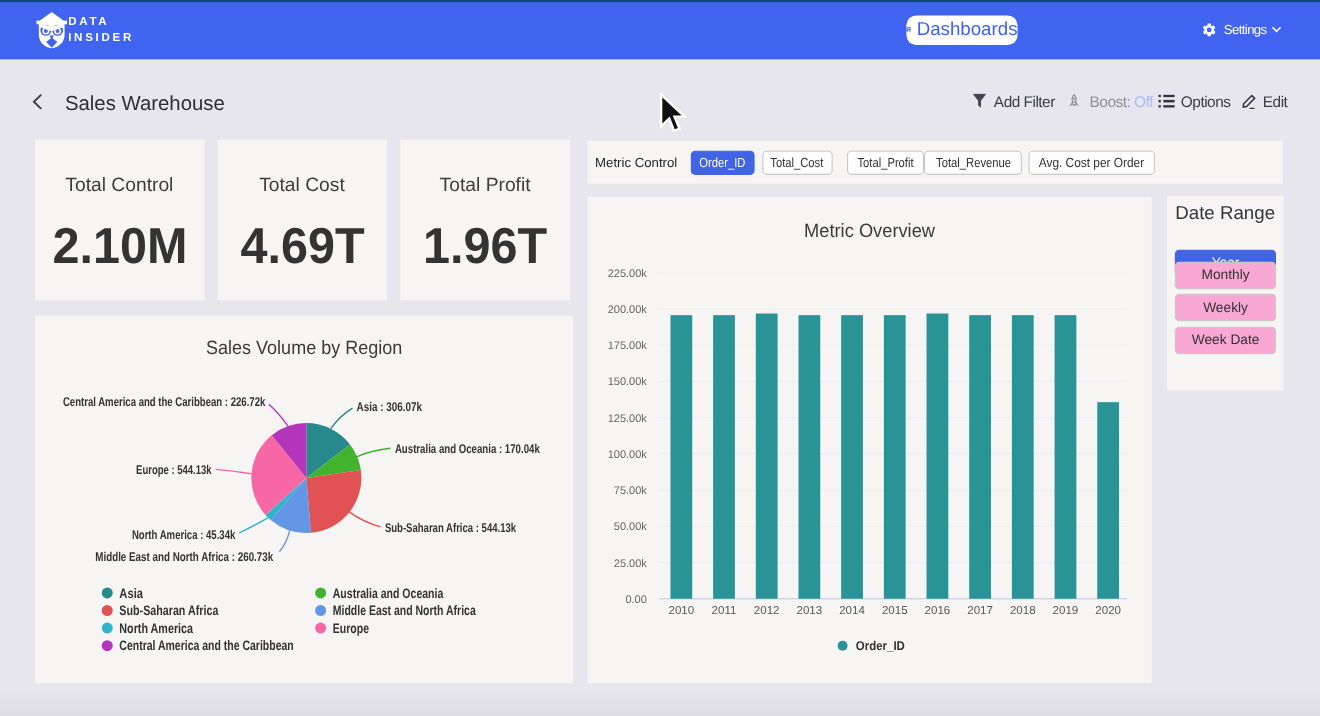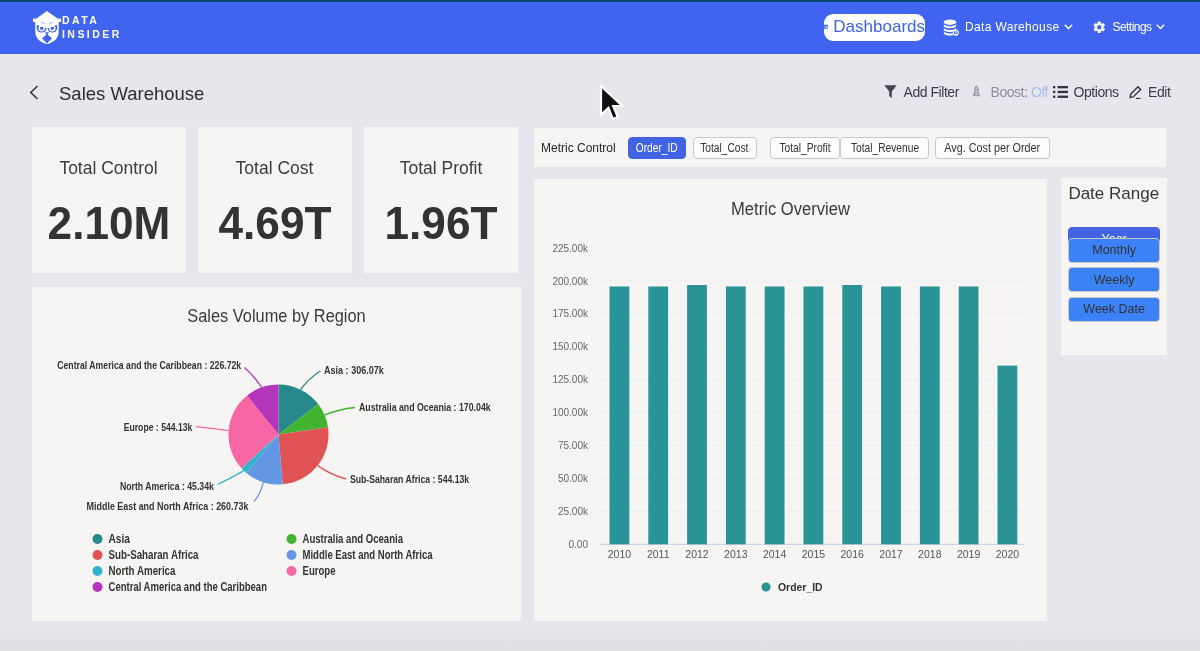--- a/index.html
+++ b/index.html
@@ -26,21 +26,21 @@
   
   #mbar { position:absolute; left:534px; top:127.5px; width:632px; height:39.5px; background:#f6f5f3; }
   #mbar .lbl { position:absolute; left:7px; top:13.5px; font-size:12px; color:#24252a; }
   .mbtn { position:absolute; top:9px; height:22.5px; border:1px solid #c8c8c8; border-radius:4px; background:#fdfdfd; color:#333; font-size:12px; display:flex; align-items:center; justify-content:center; }
   .mbtn span { display:inline-block; transform:scaleX(0.85); }
   .mbtn.sel { background:#4263e4; border-color:#4263e4; color:#fff; }
 
   
   #dcard { left:1061px; top:178px; width:105.5px; height:177px; }
   #dcard .lbl { position:absolute; left:7.4px; top:6.2px; font-size:17px; color:#33343c; }
-  .dbtn { position:absolute; left:7.4px; width:91.5px; height:24.5px; border:1px solid #c8c8c8; border-radius:4px; background:#3b82f6; color:#333; font-size:12.5px; display:flex; align-items:center; justify-content:center; }
+  .dbtn { position:absolute; left:7.4px; width:91.5px; height:24.5px; border:1px solid #c8c8c8; border-radius:4px; background:#f9a8d4; color:#333; font-size:12.5px; display:flex; align-items:center; justify-content:center; }
   .dbtn.sel { background:#4263e4; border-color:#4263e4; color:#fff;margin-top:18px; }
 </style>
 </head>
 <body>
 
 <div id="nav">
   <svg class="abs" style="left:33px;top:9px" width="28" height="33" viewBox="0 0 28 33">
     <path d="M14 0 L25 7.8 L28 7.6 L28 11 L25.7 11 L25.7 20.5 C25.7 27.5 20.3 31.8 14 33 C7.7 31.8 2.3 27.5 2.3 20.5 L2.3 11 L0 11 L0 7.6 L3 7.8 Z" fill="#fff"></path>
     <circle cx="8.7" cy="16.6" r="5" fill="#4164f0"></circle>
     <circle cx="19.3" cy="16.6" r="5" fill="#4164f0"></circle>
@@ -55,35 +55,20 @@
   <div id="btn-dash">
     <svg width="15" height="13.5" viewBox="0 0 15 13.5">
         <rect x="0" y="0" width="15" height="3.8" rx="0.8" fill="#3e62ee"></rect>
         <rect x="0" y="5.3" width="5.8" height="8.2" rx="0.8" fill="#3e62ee"></rect>
         <rect x="7.3" y="5.3" width="7.7" height="3.4" rx="0.8" fill="#3e62ee"></rect>
         <rect x="7.3" y="10.1" width="7.7" height="3.4" rx="0.8" fill="#3e62ee"></rect>
       </svg>
     <span>Dashboards</span>
   </div>
 
-  <div class="navitem" style="left:943px">
-    <svg width="16" height="17" viewBox="0 0 16 17">
-        <ellipse cx="7" cy="3.2" rx="6.2" ry="2.7" fill="#fff"></ellipse>
-        <path d="M0.8 4.8 C0.8 6.3 3.6 7.3 7 7.3 C10.4 7.3 13.2 6.3 13.2 4.8 L13.2 6.8 C13.2 8.3 10.4 9.3 7 9.3 C3.6 9.3 0.8 8.3 0.8 6.8 Z" fill="#fff"></path>
-        <path d="M0.8 8.4 C0.8 9.9 3.6 10.9 7 10.9 C10.4 10.9 13.2 9.9 13.2 8.4 L13.2 10.4 C13.2 11.9 10.4 12.9 7 12.9 C3.6 12.9 0.8 11.9 0.8 10.4 Z" fill="#fff"></path>
-        <path d="M0.8 12 C0.8 13.5 3.6 14.5 7 14.5 C8 14.5 9 14.4 9.8 14.2 L9.8 16.2 C9 16.4 8 16.5 7 16.5 C3.6 16.5 0.8 15.5 0.8 14 Z" fill="#fff"></path>
-        <circle cx="12.8" cy="13.7" r="2.5" fill="none" stroke="#fff" stroke-width="1.1"></circle>
-        <circle cx="12.8" cy="13" r="0.85" fill="#fff"></circle>
-        <path d="M11.2 15.3 C11.6 14.4 14 14.4 14.4 15.3 L12.8 16.2 Z" fill="#fff"></path>
-      </svg>
-    <span style="letter-spacing:0.35px;margin-right:-2px">Data Warehouse</span>
-    <svg width="9" height="5.5" viewBox="0 0 9 5.5">
-        <path d="M0.8 0.8 L4.5 4.5 L8.2 0.8" stroke="#fff" stroke-width="1.5" fill="none"></path>
-      </svg>
-  </div>
 
   <div class="navitem" style="left:1092px">
     <svg width="14.5" height="14.5" viewBox="0 0 24 24">
         <path fill="#fff" d="M19.14 12.94a7.49 7.49 0 0 0 .05-.94 7.49 7.49 0 0 0-.05-.94l2.03-1.58a.49.49 0 0 0 .12-.61l-1.92-3.32a.49.49 0 0 0-.59-.22l-2.39.96a7.06 7.06 0 0 0-1.62-.94l-.36-2.54a.48.48 0 0 0-.48-.41h-3.84a.48.48 0 0 0-.48.41l-.36 2.54c-.59.24-1.13.56-1.62.94l-2.39-.96a.49.49 0 0 0-.59.22L2.73 8.87a.48.48 0 0 0 .12.61l2.03 1.58a7.49 7.49 0 0 0 0 1.88l-2.03 1.58a.49.49 0 0 0-.12.61l1.92 3.32c.12.21.37.3.59.22l2.39-.96c.49.38 1.03.7 1.62.94l.36 2.54c.04.24.24.41.48.41h3.84c.24 0 .44-.17.48-.41l.36-2.54a7.06 7.06 0 0 0 1.62-.94l2.39.96c.22.08.47-.01.59-.22l1.92-3.32a.49.49 0 0 0-.12-.61zM12 15.6a3.6 3.6 0 1 1 0-7.2 3.6 3.6 0 0 1 0 7.2z"></path>
       </svg>
     <span style="letter-spacing:-0.55px;margin-right:-1px">Settings</span>
     <svg width="9" height="5.5" viewBox="0 0 9 5.5">
         <path d="M0.8 0.8 L4.5 4.5 L8.2 0.8" stroke="#fff" stroke-width="1.5" fill="none"></path>
       </svg>
   </div>

